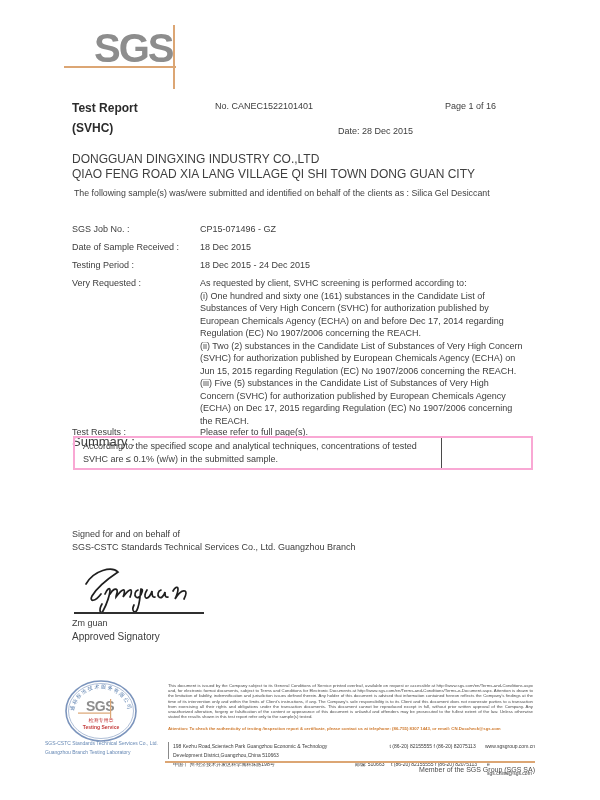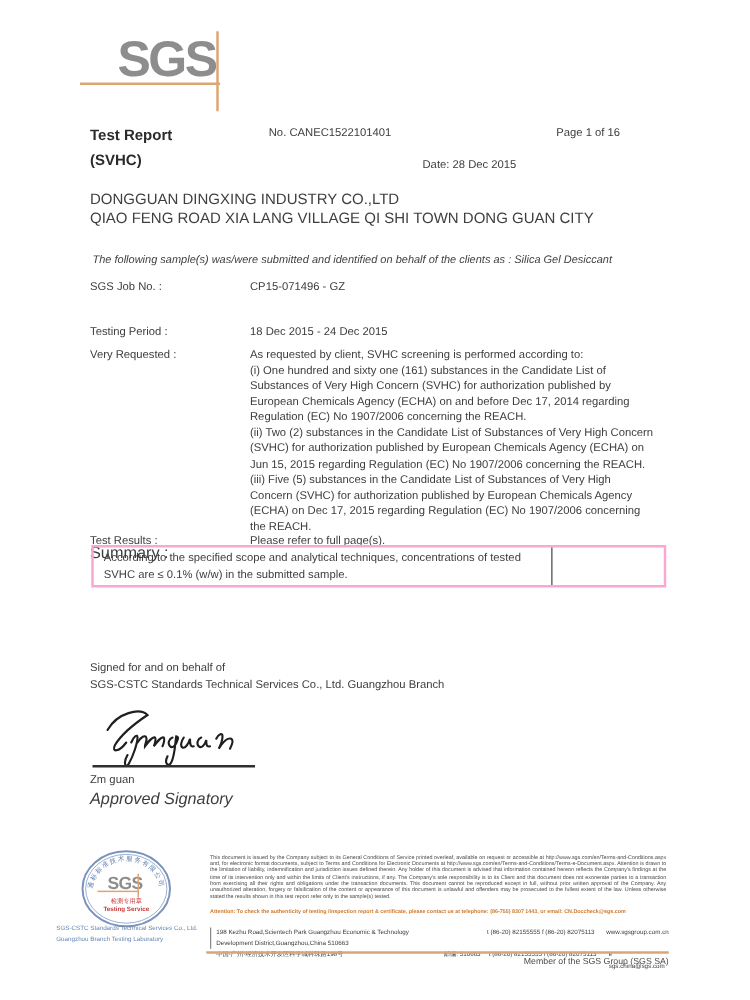--- a/index.html
+++ b/index.html
@@ -13,37 +13,37 @@
   .logo-hline{left:64px;top:66px;width:112px;height:2px;background:#dca674;}
   .logo-vline{left:173px;top:25px;width:2px;height:64px;background:#dca674;}
   
   .title{left:72px;top:98px;font-size:12px;font-weight:bold;color:#2b2b2b;line-height:20px;white-space:pre-line;}
   .meta{top:101px;font-size:9px;color:#3d3d3d;}
   .meta-no{left:215px;}
   .meta-date{left:338px;margin-top:25px;}
   .meta-page{left:433px;padding-left:12px;}
   
   .client{left:72px;top:152px;font-size:12px;line-height:14.5px;color:#3f3f3f;white-space:pre-line;}
-  .intro{left:74px;top:202px;font-size:8.8px;color:#3f3f3f;font-style:italic;}
+  .intro{left:74px;top:188px;font-size:8.8px;color:#3f3f3f;}
   
   .row{position:absolute;left:72px;font-size:9px;line-height:12.5px;color:#3d3d3d;}
   .flabel{display:inline-block;width:128px;vertical-align:top;}
   .fvalue{display:inline-block;width:345px;vertical-align:top;white-space:pre-line;}
   
   .summary-label{left:72px;top:434px;font-size:13px;}
   .sumbox{left:73px;top:436px;width:456px;height:30px;border:2px solid #f9a8d4;}
   .sumtext{position:absolute;left:8px;top:2px;width:350px;font-size:9px;line-height:12.8px;color:#3d3d3d;white-space:pre-line;}
   .sumdiv{position:absolute;left:366px;top:0;width:1px;height:100%;background:#4a4a4a;}
   .verdict{position:absolute;left:367px;top:0;width:89px;height:100%;display:flex;align-items:center;justify-content:center;font-size:9.5px;font-weight:bold;letter-spacing:1px;color:#3d3d3d;}
   
   .signed{left:72px;top:528px;font-size:9px;line-height:13px;color:#3d3d3d;white-space:pre-line;}
   .sig-svg{left:78px;top:564px;}
   .sig-line{left:74px;top:612px;width:130px;height:2px;background:#2f2f2f;}
   .sig-name{left:72px;top:618px;font-size:9px;}
-  .sig-role{left:72px;top:631px;font-size:13px;font-style:italic;}
+  .sig-role{left:72px;top:631px;font-size:10px;}
   
   .stamp{left:63px;top:679px;}
   .stamp-sub{left:45px;top:739px;width:160px;font-size:5px;line-height:8.5px;color:#6688b4;white-space:pre-line;}
   .fineprint{left:168px;top:683px;width:365px;font-size:4.3px;line-height:5.2px;color:#4a4a4a;text-align:justify;}
   .attention{left:168px;top:726px;width:365px;font-size:4.3px;line-height:5.4px;color:#cf7a2e;font-weight:bold;}
   .addr-sep{left:168px;top:742px;width:1px;height:17px;background:#8a8a8a;}
   .addr{left:173px;top:742px;width:362px;font-size:5px;line-height:9px;color:#3a3a3a;}
   .addr-row{display:flex;}
   .addr-row .a1{width:182px;}
   .addr-row .a2{width:36px;}
@@ -66,20 +66,23 @@
   <div class="abs meta meta-no">No. CANEC1522101401</div>
   <div class="abs meta meta-date">Date: 28 Dec 2015</div>
   <div class="abs meta meta-page">Page 1 of 16</div>
 
   <div class="abs client">DONGGUAN DINGXING INDUSTRY CO.,LTD
 QIAO FENG ROAD XIA LANG VILLAGE QI SHI TOWN DONG GUAN CITY</div>
   <div class="abs intro">The following sample(s) was/were submitted and identified on behalf of the clients as : Silica Gel Desiccant</div>
 
   <div class="row" style="top:223px">
     <span class="flabel">SGS Job No. :</span><span class="fvalue">CP15-071496 - GZ</span>
+  </div>
+  <div class="row" style="top:241px">
+    <span class="flabel">Date of Sample Received :</span><span class="fvalue">18 Dec 2015</span>
   </div>
   <div class="row" style="top:259px">
     <span class="flabel">Testing Period :</span><span class="fvalue">18 Dec 2015 - 24 Dec 2015</span>
   </div>
   <div class="row" style="top:277px">
     <span class="flabel">Very Requested :</span><span class="fvalue">As requested by client, SVHC screening is performed according to:
 (i) One hundred and sixty one (161) substances in the Candidate List of
 Substances of Very High Concern (SVHC) for authorization published by
 European Chemicals Agency (ECHA) on and before Dec 17, 2014 regarding
 Regulation (EC) No 1907/2006 concerning the REACH.

